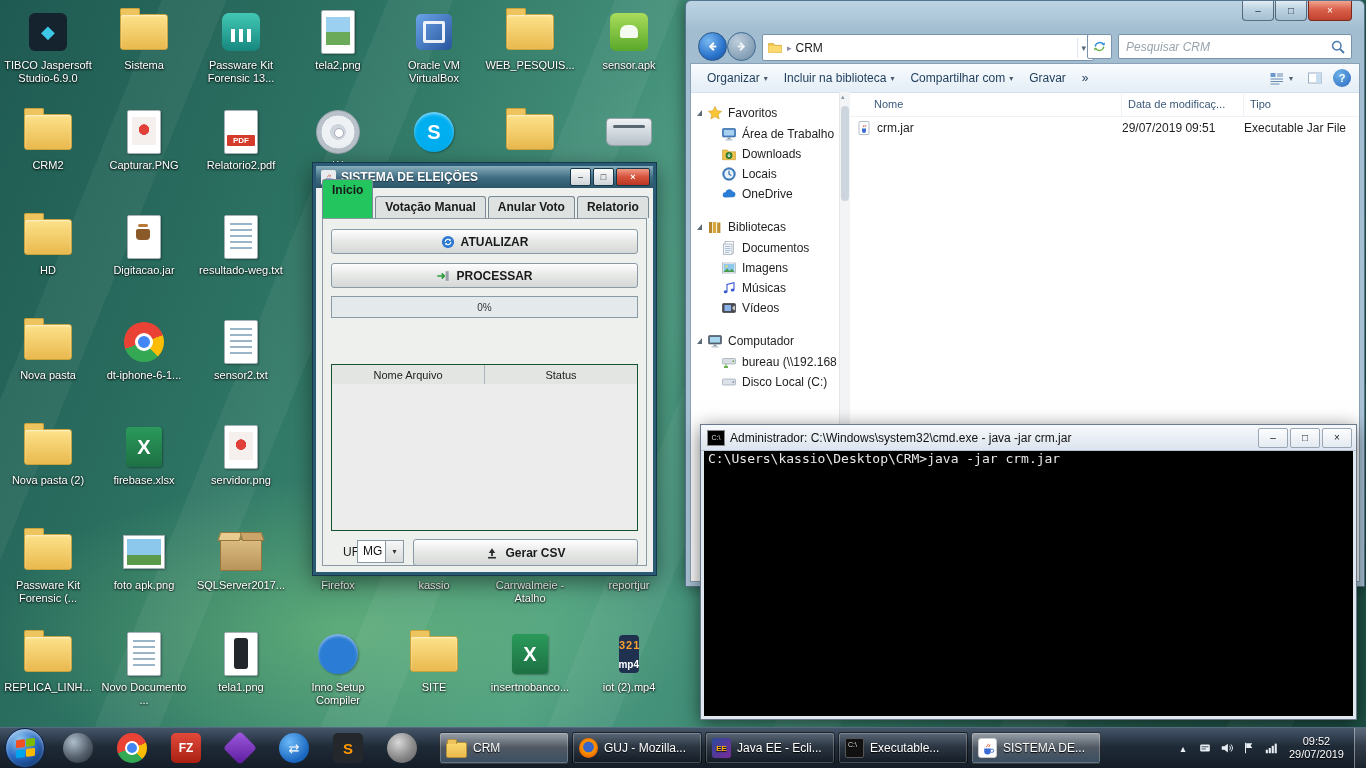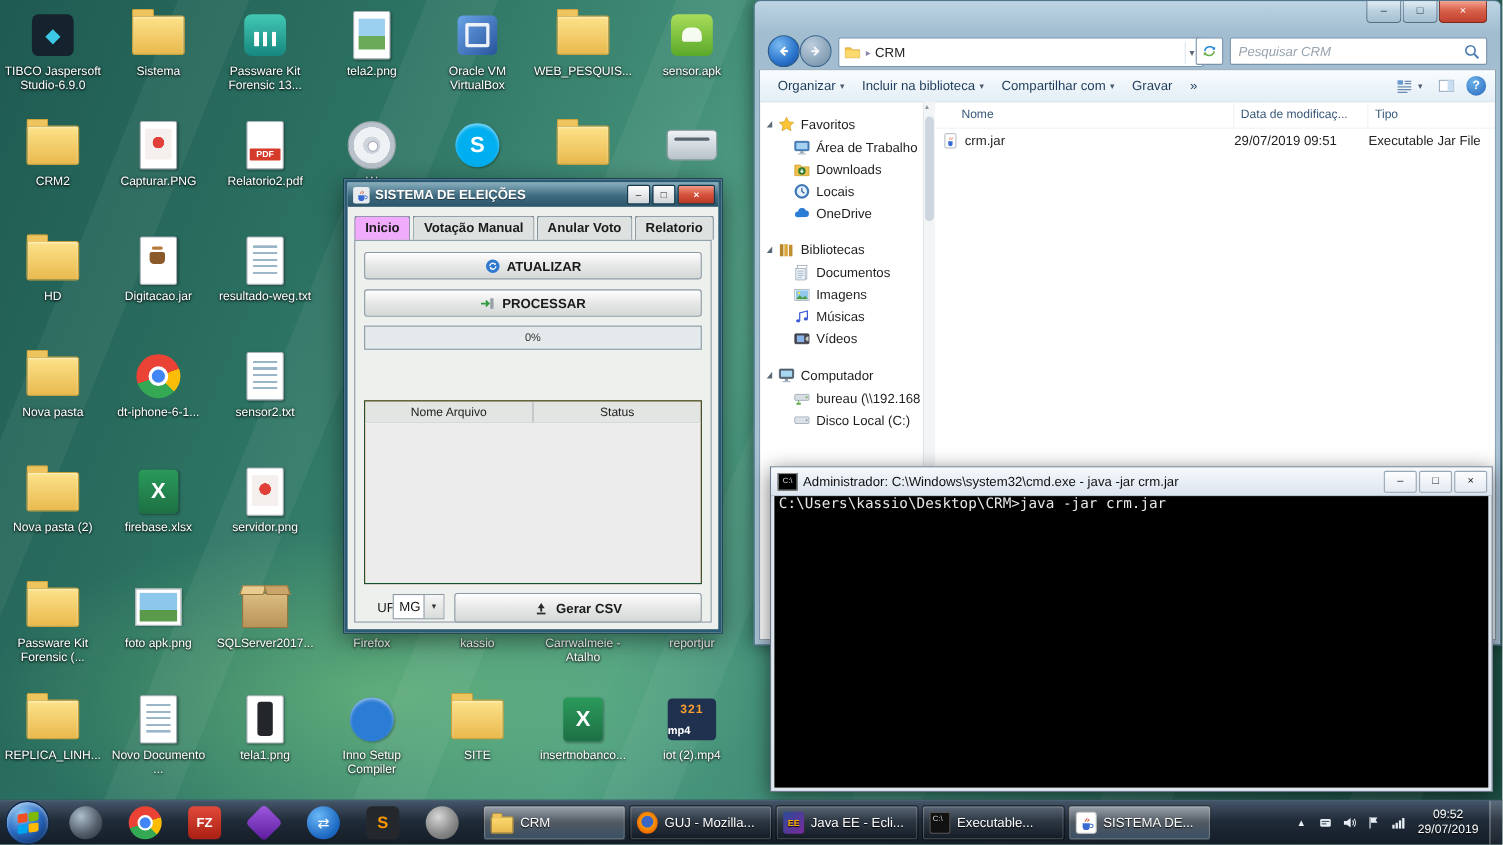--- a/index.html
+++ b/index.html
@@ -47,21 +47,21 @@
   .k-disc{width:42px;height:42px;border-radius:50%;border:1px solid #9aa4ac;position:relative;
     background:radial-gradient(circle,#ffffff 10%,#cfd6dd 11% 26%,#eef2f5 27% 55%,#b9c2ca 56% 98%)}
   .k-disc::after{content:"";position:absolute;left:17px;top:17px;width:8px;height:8px;border-radius:50%;background:#fff;border:1px solid #aab}
   .k-cube{width:36px;height:36px;background:linear-gradient(135deg,#6aa4e8,#28549c);border-radius:5px;position:relative}
   .k-cube::after{content:"";position:absolute;inset:7px;border:3px solid rgba(255,255,255,.9);border-radius:2px}
   .k-apk{width:38px;height:38px;background:linear-gradient(#a8dd5a,#5aa82a);border-radius:6px;position:relative}
   .k-apk::after{content:"";position:absolute;left:10px;top:12px;width:18px;height:13px;background:#fff;opacity:.92;border-radius:7px 7px 2px 2px}
   .k-scanner{width:44px;height:26px;background:linear-gradient(#eef2f5,#b8c2ca);border:1px solid #98a2aa;
     border-radius:4px 4px 6px 6px;position:relative}
   .k-scanner::after{content:"";position:absolute;left:6px;top:6px;right:6px;height:3px;background:#5a6670;border-radius:2px}
-  .k-mp4{width:44px;height:38px;background:#20304f;border-radius:4px;position:relative;display:flex;align-items:flex-end;justify-content:flex-start}
+  .k-mp4{width:20px;height:38px;background:#20304f;border-radius:4px;position:relative;display:flex;align-items:flex-end;justify-content:flex-end}
   .k-mp4 .mp4t{color:#fff;font-size:10px;font-weight:bold;padding-bottom:3px}
   .k-mp4::before{content:"321";position:absolute;top:4px;left:0;right:0;text-align:center;color:#f8a030;font-size:11px;font-weight:bold;letter-spacing:1px}
   .k-box{width:40px;height:30px;background:linear-gradient(#dcbc80,#b8945a);border:1px solid #96763e;position:relative;margin-top:6px}
   .k-box::before{content:"";position:absolute;left:-2px;top:-8px;width:20px;height:7px;background:#e8cc90;border:1px solid #96763e;transform:skewX(-18deg)}
   .k-box::after{content:"";position:absolute;right:-2px;top:-8px;width:20px;height:7px;background:#caa468;border:1px solid #96763e;transform:skewX(18deg)}
   .k-circle{width:40px;height:40px;border-radius:50%;background:#2a7cd4;display:flex;align-items:center;justify-content:center;
     box-shadow:inset 0 2px 3px rgba(255,255,255,.5),1px 1px 2px rgba(0,0,0,.3)}
   .k-appdark{width:38px;height:38px;background:#15232e;border-radius:6px;display:flex;align-items:center;justify-content:center}
   .k-appdark::after{content:"◆";color:#3ec8e8;font-size:18px}
   .k-appteal{width:38px;height:38px;background:linear-gradient(#42c8b4,#17877f);border-radius:7px;position:relative}
@@ -131,21 +131,21 @@
     background:linear-gradient(#87aebd,#3e6b80 55%,#2b5468);cursor:default}
   .el-ticon{width:15px;height:15px;background:#e8ecef;border-radius:2px;padding:1px;flex:none;box-sizing:border-box}
   .el-ttext{flex:1;color:#fff;font-size:12px;font-weight:bold;text-shadow:0 1px 1px rgba(0,0,0,.5);white-space:nowrap;overflow:hidden}
   .el-caps{display:flex;gap:2px}
   .el-cap{width:19px;height:16px;border:1px solid #16384a;border-radius:2px;cursor:pointer;
     background:linear-gradient(#fdfdfd,#cfd4d8);font-size:9px;display:flex;align-items:center;justify-content:center;color:#222}
   .el-cap.close{width:32px;background:linear-gradient(#f09a86,#d6523c 50%,#b83824);color:#fff;font-weight:bold}
   .el-tabs{position:absolute;left:6px;top:28px;right:6px;height:24px;display:flex;align-items:flex-end;gap:2px}
   .el-tab{padding:3px 9px 4px;border:1px solid #7a8a94;border-bottom:none;background:#dde1df;font-size:12px;font-weight:bold;
     color:#1a1a1a;border-radius:3px 3px 0 0;cursor:pointer;white-space:nowrap}
-  .el-tab.active{background:#f0abfc;position:relative;top:1px;padding-bottom:5px}
+  .el-tab.active{background:#22c55e;position:relative;top:1px;padding-bottom:22px}
   .el-panel{position:absolute;left:6px;right:6px;top:52px;bottom:6px;border:1px solid #8a9aa4;background:#eef0ee}
   .el-btn{position:absolute;left:8px;right:8px;height:23px;cursor:pointer;
     background:linear-gradient(#fefefe,#e6e8e6 50%,#d4d8d6);border:1px solid #8a9aa4;border-radius:3px;
     display:flex;align-items:center;justify-content:center;gap:6px;font-size:12px;font-weight:bold;color:#1a1a1a}
   .el-progress{position:absolute;left:8px;right:8px;top:77px;height:20px;border:1px solid #8a9aa4;background:#e4e9ec;
     display:flex;align-items:center;justify-content:center;font-size:10px;color:#333}
   .el-table{position:absolute;left:8px;right:8px;top:145px;height:165px;border:1px solid #14532d;background:#c2410c}
   .el-thead{display:flex;height:19px;background:#e2e5e2;border-bottom:1px solid #98a4ac}
   .el-th{flex:1;display:flex;align-items:center;justify-content:center;font-size:11px;color:#222;border-right:1px solid #aab4ba;cursor:pointer}
   .el-th:last-child{border-right:none}

